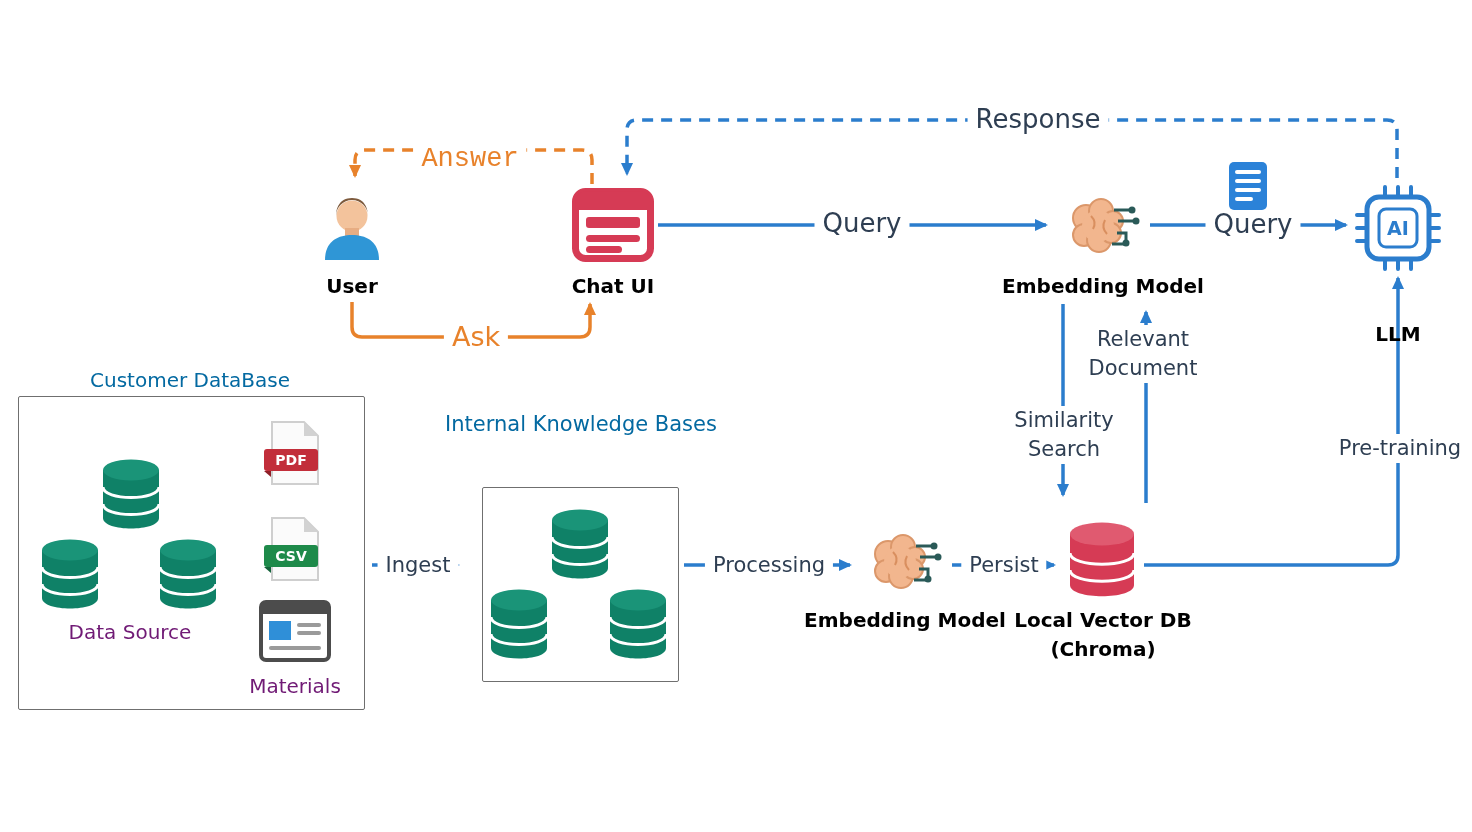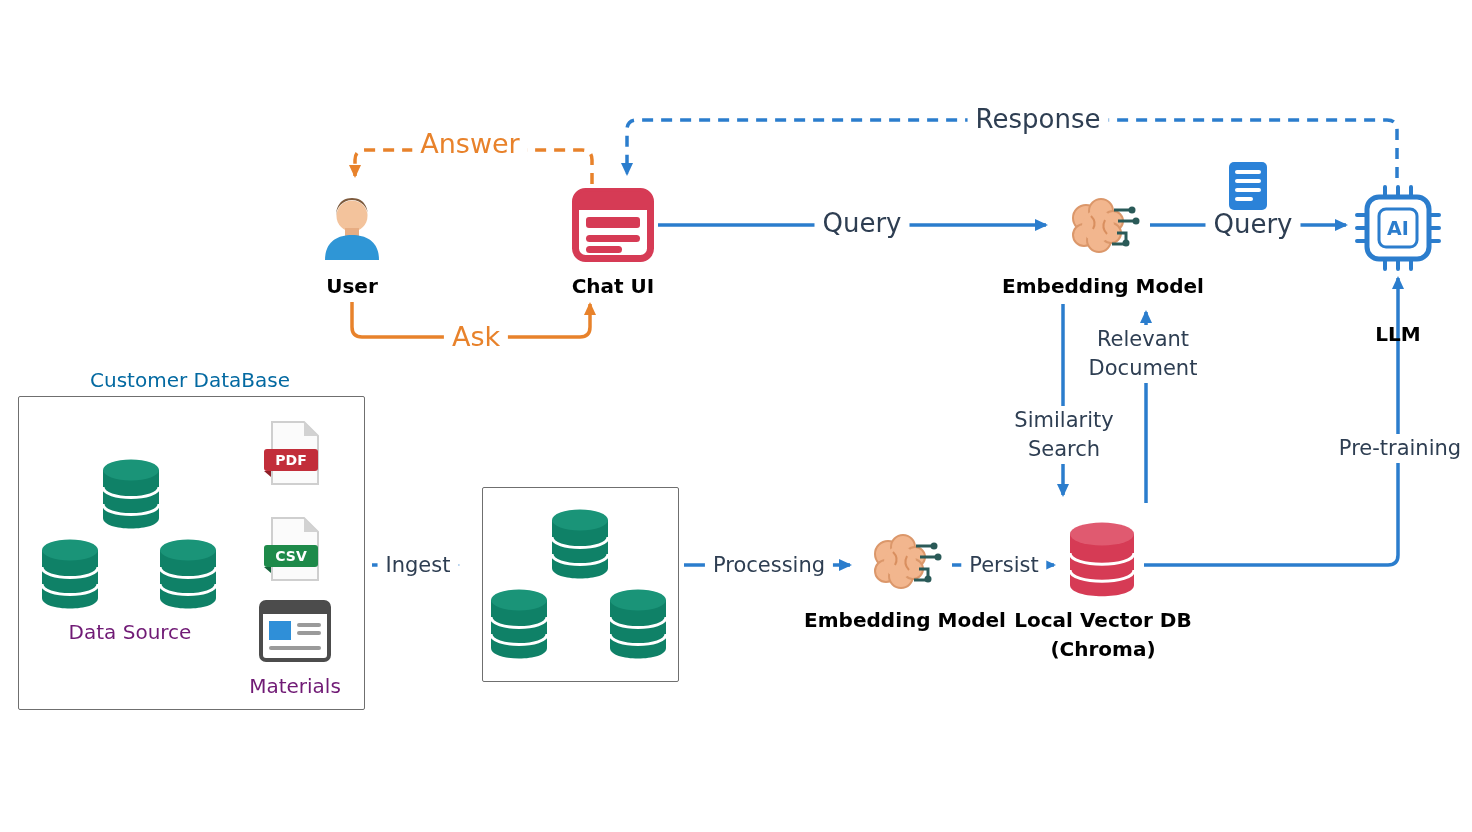--- a/index.html
+++ b/index.html
@@ -71,20 +71,21 @@
 
     <path d="M1146 503 V312" fill="none" stroke="#2b7dcd" stroke-width="3.5" marker-end="url(#mb)"></path>
 
     <path d="M1144 565 H1388 Q1398 565 1398 555 V278" fill="none" stroke="#2b7dcd" stroke-width="3.5" marker-end="url(#mb)"></path>
   </svg>
 
   <div class="group-box" style="left:18px; top:396px; width:347px; height:314px;"></div>
   <div class="group-title" style="left:190px; top:368px;">Customer DataBase</div>
 
   <div class="group-box" style="left:482px; top:487px; width:197px; height:195px;"></div>
+  <div class="group-title" style="left:581px; top:412px; font-size:21px;">Internal Knowledge Bases</div>
 
   <svg class="icon" style="left:315px; top:186px;" width="74" height="80" viewBox="0 0 74 80">
     <circle cx="37" cy="30" r="15.5" fill="#f3c39c"></circle>
     <path d="M21 30 a16 16 0 0 1 32 0 c0 -7 -3 -18 -16 -18 s-16 11 -16 18 z" fill="#7d5a3c"></path>
     <rect x="30" y="42" width="14" height="11" fill="#e7ad83"></rect>
     <path d="M10 74 c0 -18 12 -25 27 -25 s27 7 27 25 z" fill="#2f96d6"></path>
   </svg>
 
   <svg class="icon" style="left:572px; top:188px;" width="82" height="74" viewBox="0 0 82 74">
     <rect x="3.5" y="3.5" width="75" height="67" rx="10" fill="#ffffff" stroke="#d63b55" stroke-width="7"></rect>
@@ -236,21 +237,21 @@
   <div class="node-label" style="left:352px; top:274px;">User</div>
   <div class="node-label" style="left:613px; top:274px;">Chat UI</div>
   <div class="node-label" style="left:1103px; top:274px;">Embedding Model</div>
   <div class="node-label" style="left:1398px; top:274px;margin-top:48px;">LLM</div>
   <div class="node-label" style="left:905px; top:608px;">Embedding Model</div>
   <div class="node-label" style="left:1103px; top:608px;">Local Vector DB</div>
   <div class="node-label" style="left:1103px; top:637px;">(Chroma)</div>
   <div class="plain-label" style="left:130px; top:620px;">Data Source</div>
   <div class="plain-label" style="left:295px; top:674px;">Materials</div>
 
-  <div class="edge-label orange" style="left:470px; top:128px;">Answer</div>
+  <div class="edge-label orange" style="left:470px; top:144px;font-family:Liberation Mono, monospace;">Answer</div>
   <div class="edge-label orange" style="left:476px; top:321px;">Ask</div>
   <div class="edge-label" style="left:1038px; top:105px;">Response</div>
   <div class="edge-label" style="left:862px; top:209px;">Query</div>
   <div class="edge-label" style="left:1253px; top:210px;">Query</div>
   <div class="edge-label small" style="left:418px; top:551px;">Ingest</div>
   <div class="edge-label small" style="left:769px; top:551px;">Processing</div>
   <div class="edge-label small" style="left:1004px; top:551px;">Persist</div>
   <div class="edge-label small" style="left:1064px; top:406px;">
     <div>Similarity</div>
     <div>Search</div>

